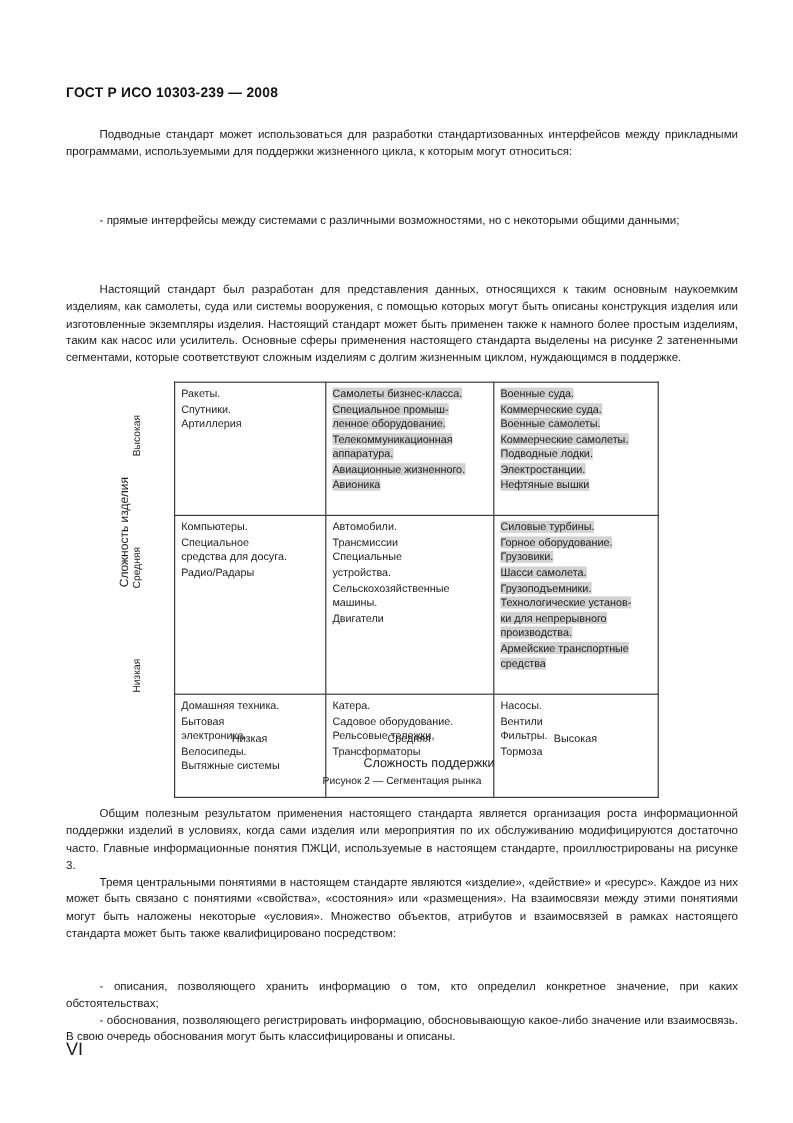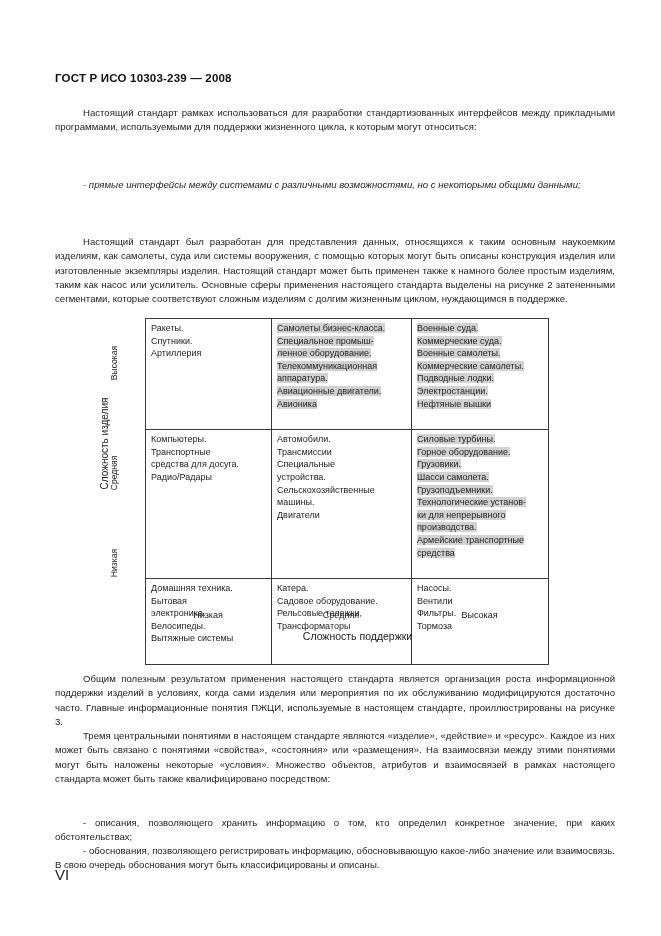--- a/index.html
+++ b/index.html
@@ -188,23 +188,23 @@
   }
 </style>
 </head>
 <body>
 
 <div class="page">
 
   <div class="doc-header">ГОСТ Р ИСО 10303-239 — 2008</div>
 
   <div class="text-block" style="top:106px;">
-    <p class="p-indent">Настоящий стандарт рамках использоваться для разработки стандартизованных интерфейсов между прикладными программами, используемыми для поддержки жизненного цикла, к которым могут относиться:</p>
-  </div>
-  <div class="text-block" style="top:178px;font-style:italic;">
+    <p class="p-indent">Подводные стандарт может использоваться для разработки стандартизованных интерфейсов между прикладными программами, используемыми для поддержки жизненного цикла, к которым могут относиться:</p>
+  </div>
+  <div class="text-block" style="top:178px;">
     <p class="p-dash">- прямые интерфейсы между системами с различными возможностями, но с некоторыми общими данными;</p>
   </div>
   <div class="text-block" style="top:235px;">
     <p class="p-indent">Настоящий стандарт был разработан для представления данных, относящихся к таким основным наукоемким изделиям, как самолеты, суда или системы вооружения, с помощью которых могут быть описаны конструкция изделия или изготовленные экземпляры изделия. Настоящий стандарт может быть применен также к намного более простым изделиям, таким как насос или усилитель. Основные сферы применения настоящего стандарта выделены на рисунке 2 затененными сегментами, которые соответствуют сложным изделиям с долгим жизненным циклом, нуждающимся в поддержке.</p>
   </div>
 
   <div class="figure">
 
     <div class="vaxis-title">Сложность изделия</div>
 
@@ -227,41 +227,41 @@
                 <li>Артиллерия</li>
               </ul>
           </td>
           <td class="shaded">
             <ul class="cell-lines">
                 <li><span>Самолеты бизнес-класса.</span></li>
                 <li><span>Специальное промыш-</span></li>
                 <li><span>ленное оборудование.</span></li>
                 <li><span>Телекоммуникационная</span></li>
                 <li><span>аппаратура.</span></li>
-                <li><span>Авиационные двигатели.</span></li>
+                <li><span>Авиационные жизненного.</span></li>
                 <li><span>Авионика</span></li>
               </ul>
           </td>
           <td class="shaded">
             <ul class="cell-lines">
                 <li><span>Военные суда.</span></li>
                 <li><span>Коммерческие суда.</span></li>
                 <li><span>Военные самолеты.</span></li>
                 <li><span>Коммерческие самолеты.</span></li>
                 <li><span>Подводные лодки.</span></li>
                 <li><span>Электростанции.</span></li>
                 <li><span>Нефтяные вышки</span></li>
               </ul>
           </td>
         </tr>
         <tr class="row-mid">
           <td>
             <ul class="cell-lines">
                 <li>Компьютеры.</li>
-                <li>Транспортные</li>
+                <li>Специальное</li>
                 <li>средства для досуга.</li>
                 <li>Радио/Радары</li>
               </ul>
           </td>
           <td>
             <ul class="cell-lines">
                 <li>Автомобили.</li>
                 <li>Трансмиссии</li>
                 <li>Специальные</li>
                 <li>устройства.</li>
@@ -317,20 +317,21 @@
 
     <div class="hticks">
       <div class="htick htick-low">Низкая</div>
       <div class="htick htick-mid">Средняя</div>
       <div class="htick htick-high">Высокая</div>
     </div>
 
     <div class="haxis-title">Сложность поддержки</div>
   </div>
 
+  <div class="fig-caption">Рисунок 2 — Сегментация рынка</div>
 
   <div class="text-block" style="top:672px;">
     <p class="p-indent">Общим полезным результатом применения настоящего стандарта является организация роста информационной поддержки изделий в условиях, когда сами изделия или мероприятия по их обслуживанию модифицируются достаточно часто. Главные информационные понятия ПЖЦИ, используемые в настоящем стандарте, проиллюстрированы  на рисунке 3.</p>
   </div>
   <div class="text-block" style="top:729px;">
     <p class="p-indent">Тремя центральными понятиями в настоящем стандарте являются «изделие», «действие» и «ресурс». Каждое из них может быть связано с понятиями «свойства», «состояния» или «размещения». На взаимосвязи между этими понятиями могут быть наложены некоторые «условия». Множество объектов, атрибутов и взаимосвязей в рамках настоящего стандарта может быть также квалифицировано посредством:</p>
   </div>
   <div class="text-block" style="top:816px;">
     <p class="p-dash">- описания, позволяющего хранить информацию о том, кто определил конкретное значение, при каких обстоятельствах;</p>
   </div>

